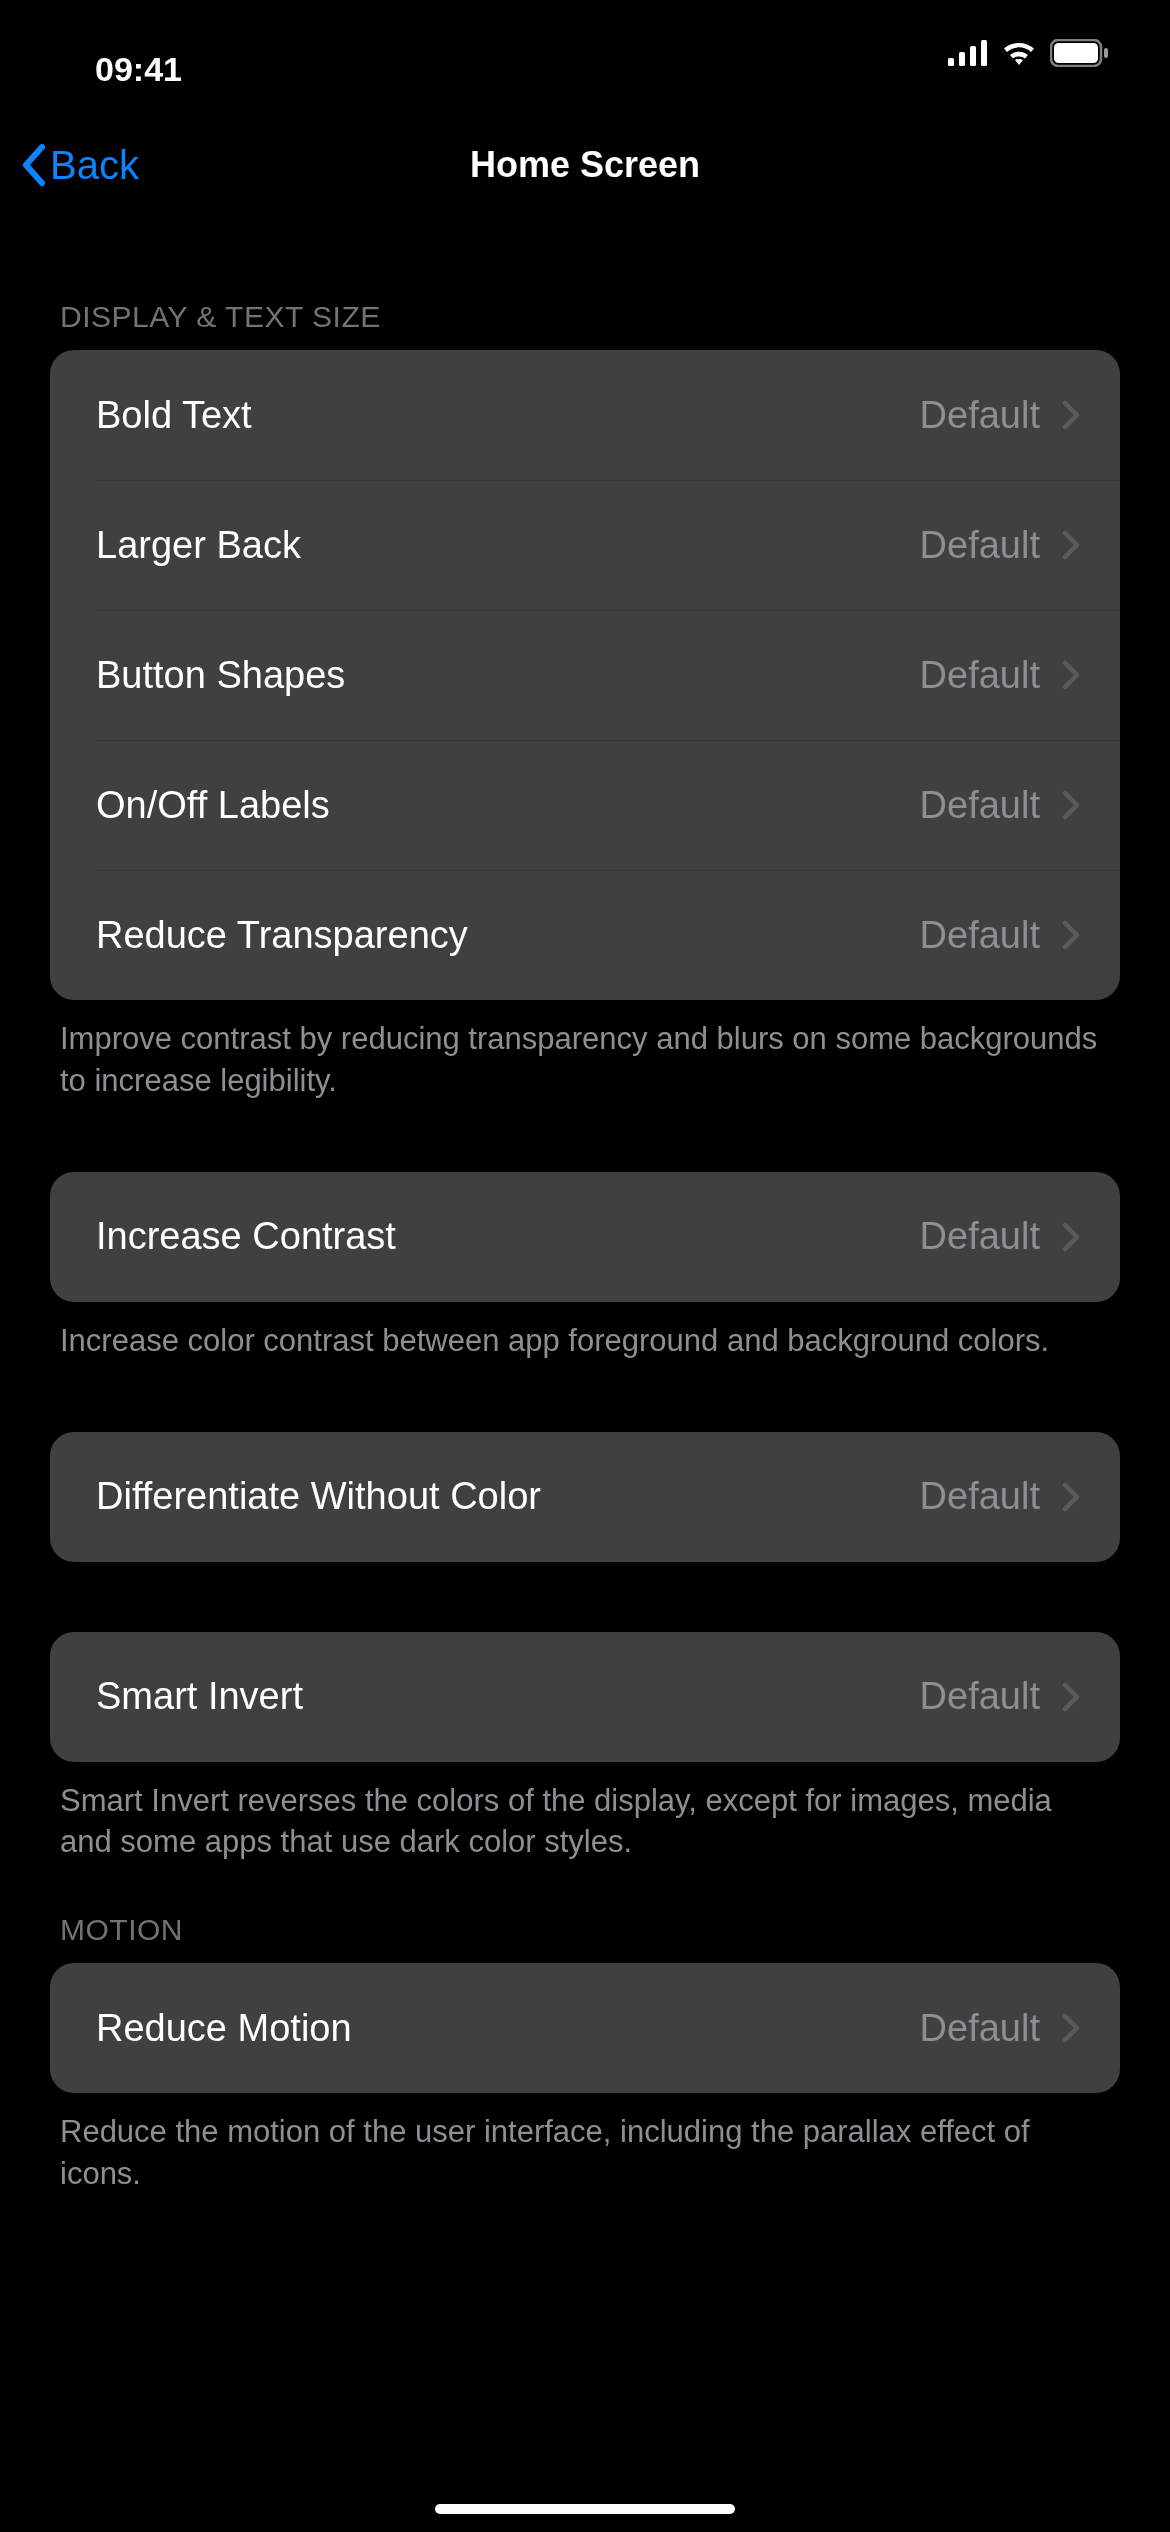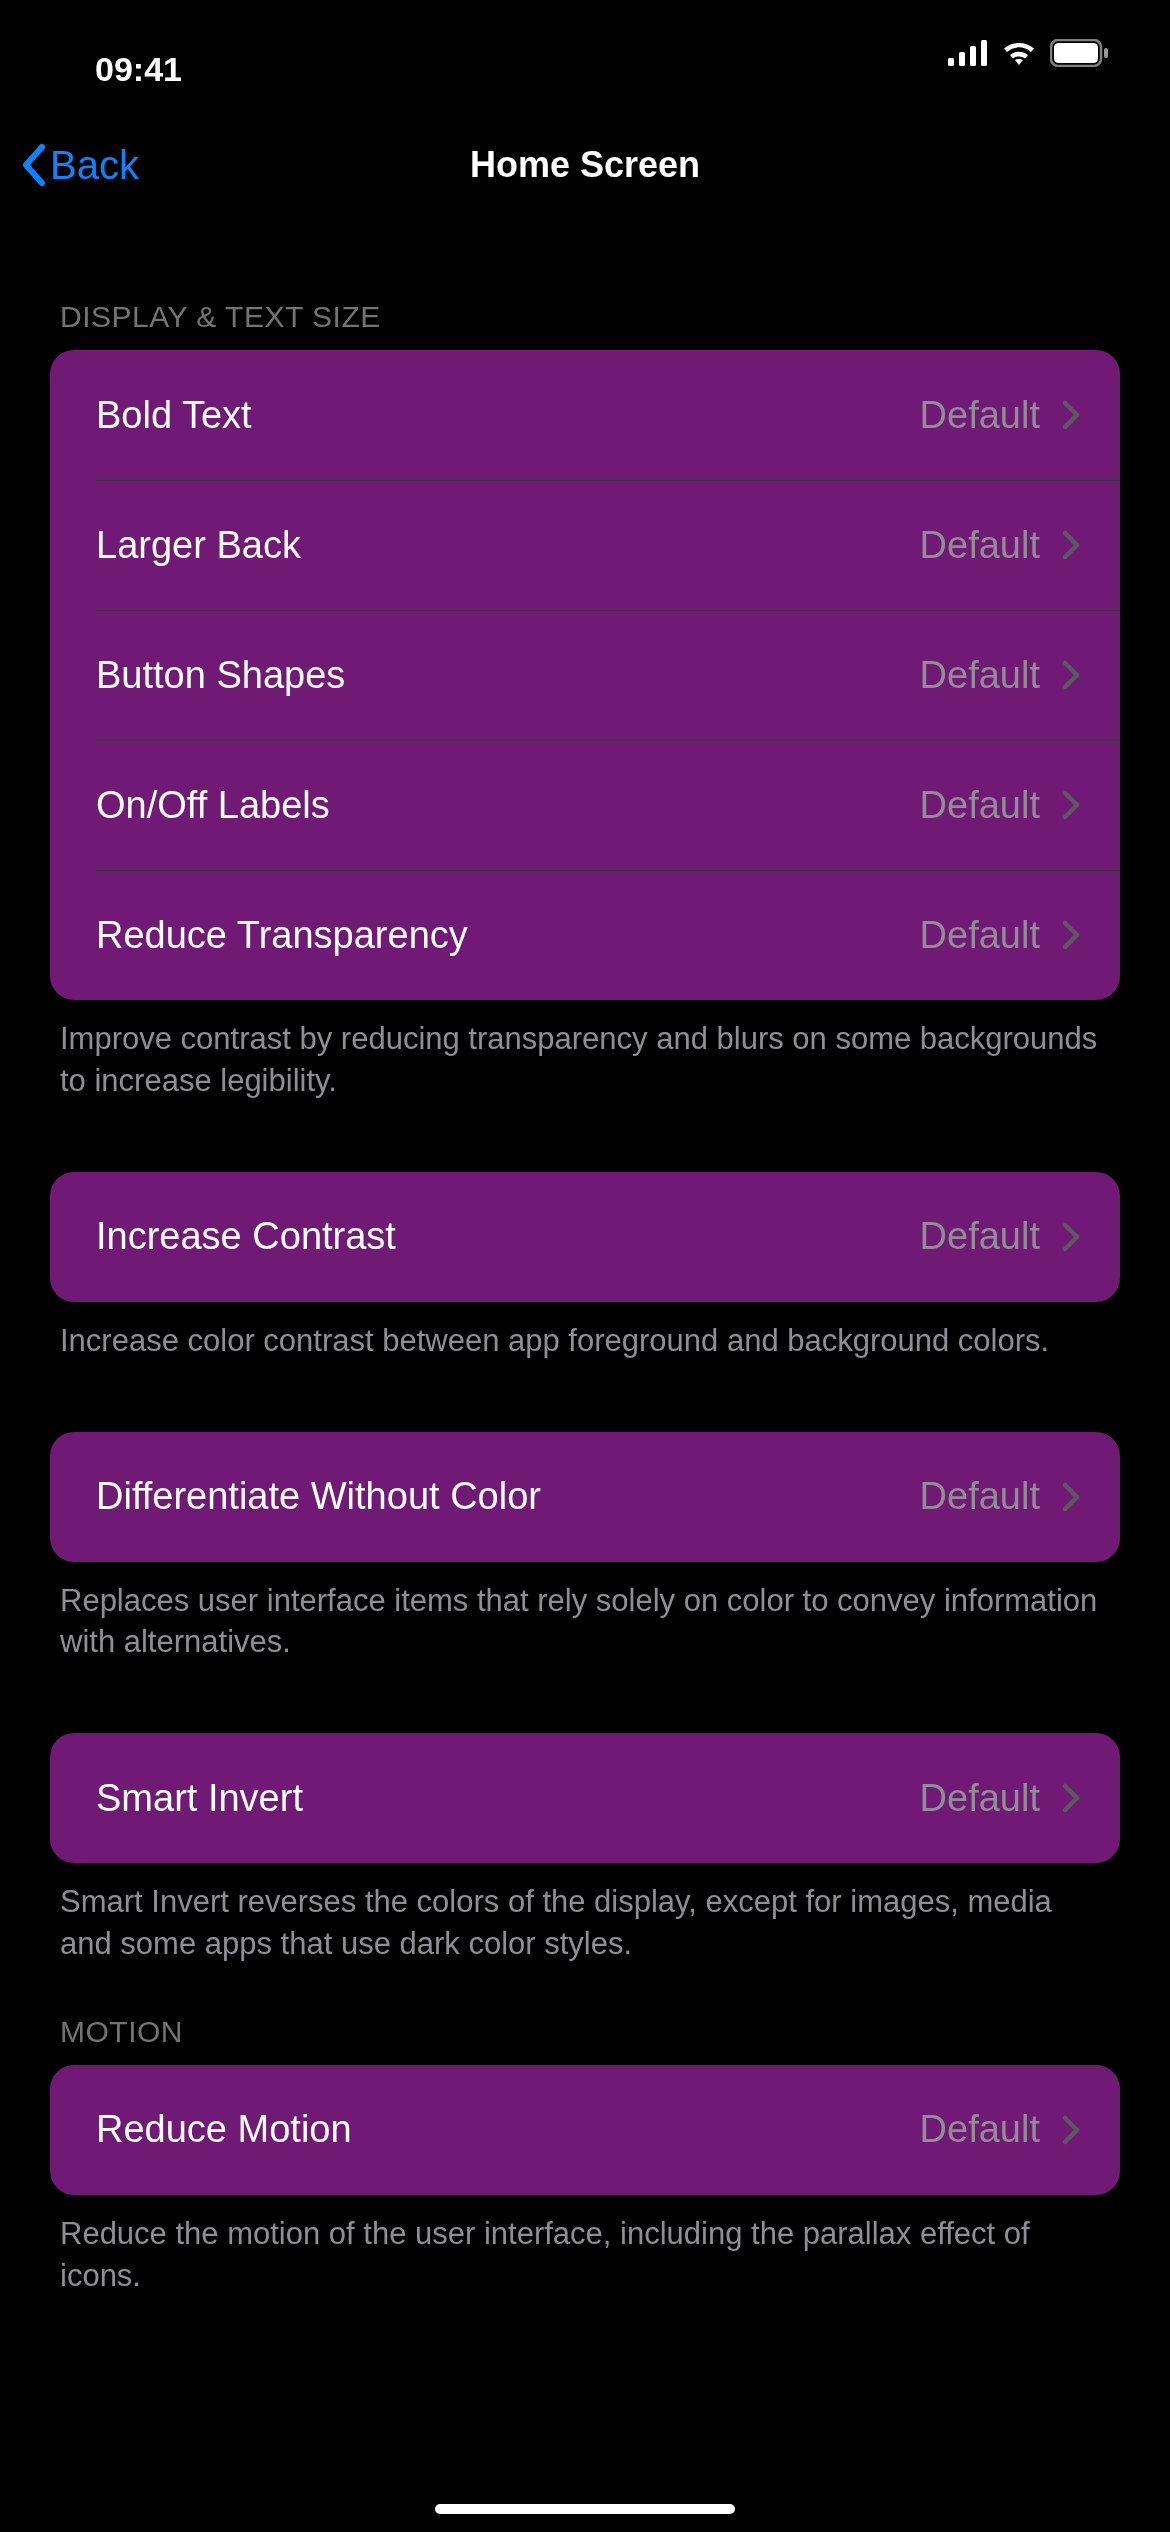--- a/index.html
+++ b/index.html
@@ -68,21 +68,21 @@
     }
     .section-header {
       font-size: 30px;
       color: #737373;
       padding: 30px 60px 16px 60px;
       text-transform: uppercase;
       letter-spacing: 0.5px;
     }
     .group {
       margin: 0 50px;
-      background: #701a75;
+      background: #404040;
       border-radius: 24px;
       overflow: hidden;
     }
     .row {
       display: flex;
       align-items: center;
       justify-content: space-between;
       padding: 32px 40px 32px 46px;
       min-height: 130px;
       position: relative;
@@ -265,21 +265,20 @@
       <div class="row-right">
         <div class="row-value">Default</div>
         <span class="disclosure-chevron">
             <svg viewBox="0 0 18 30">
               <path d="M3 3 L15 15 L3 27" stroke="#59595e" stroke-width="4.5" fill="none" stroke-linecap="round" stroke-linejoin="round"></path>
             </svg>
           </span>
       </div>
     </div>
   </div>
-  <div class="footer-text">Replaces user interface items that rely solely on color to convey information with alternatives.</div>
 
   <div class="spacer-lg"></div>
 
   <div class="group">
     <div class="row">
       <div class="row-label">Smart Invert</div>
       <div class="row-right">
         <div class="row-value">Default</div>
         <span class="disclosure-chevron">
             <svg viewBox="0 0 18 30">

